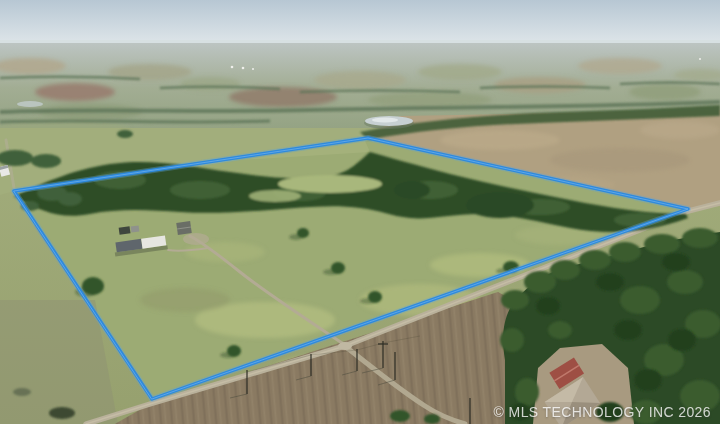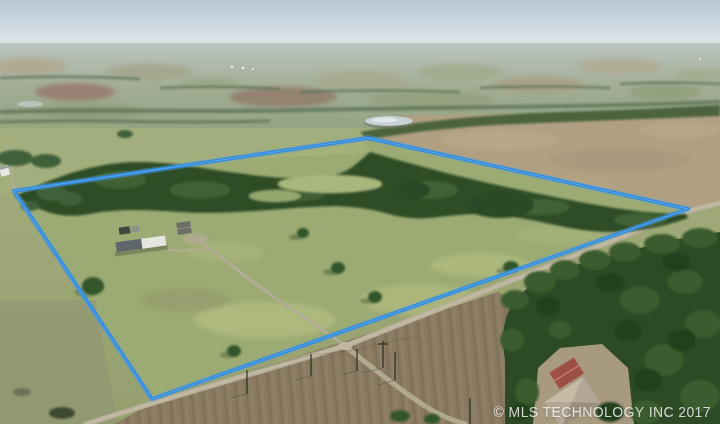--- a/index.html
+++ b/index.html
@@ -284,13 +284,13 @@
   </g>
 
   <g fill="none" stroke-linejoin="round" stroke-linecap="round">
     <polygon points="14,191 368,138 688,209 152,399" stroke="#5ba3e0" stroke-width="6" opacity="0.35"></polygon>
     <polygon points="14,191 368,138 688,209 152,399" stroke="#2e8ade" stroke-width="3.4"></polygon>
     <polygon points="14,191 368,138 688,209 152,399" stroke="#8ec4f0" stroke-width="1" opacity="0.5"></polygon>
   </g>
 </svg>
 </div>
 
-<div class="watermark">© MLS TECHNOLOGY INC 2017</div>
+<div class="watermark">© MLS TECHNOLOGY INC 2026</div>
 
 </body></html>

